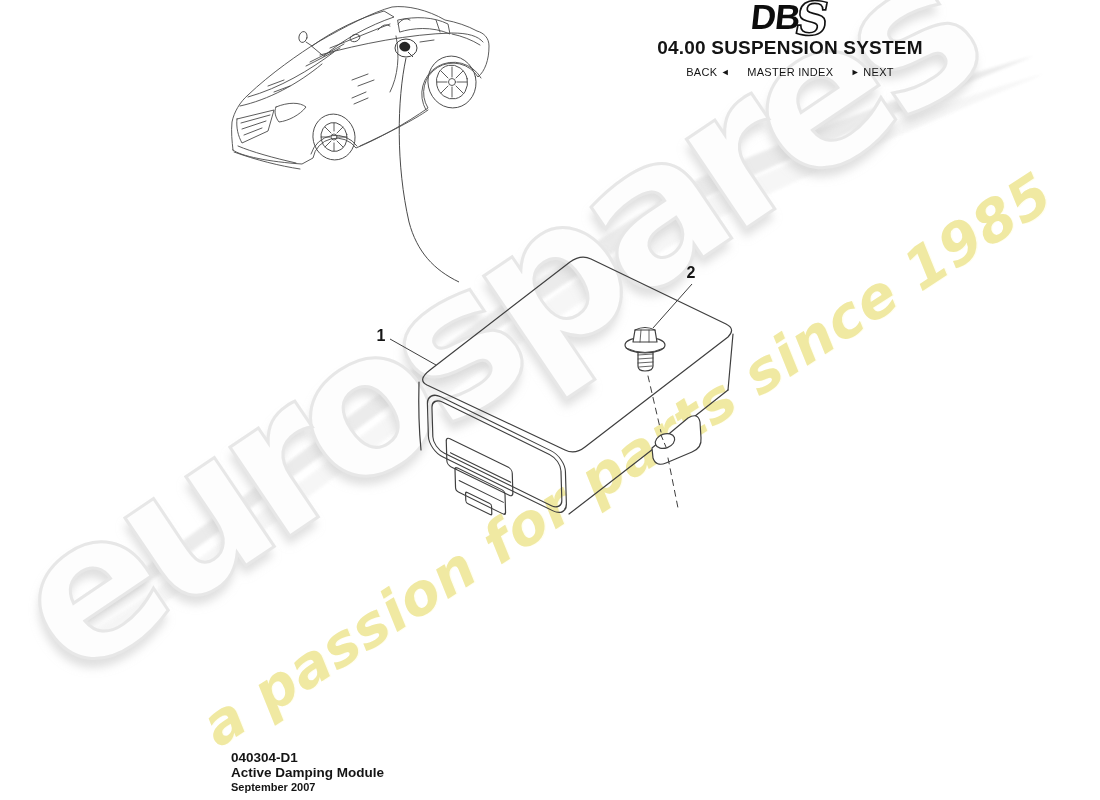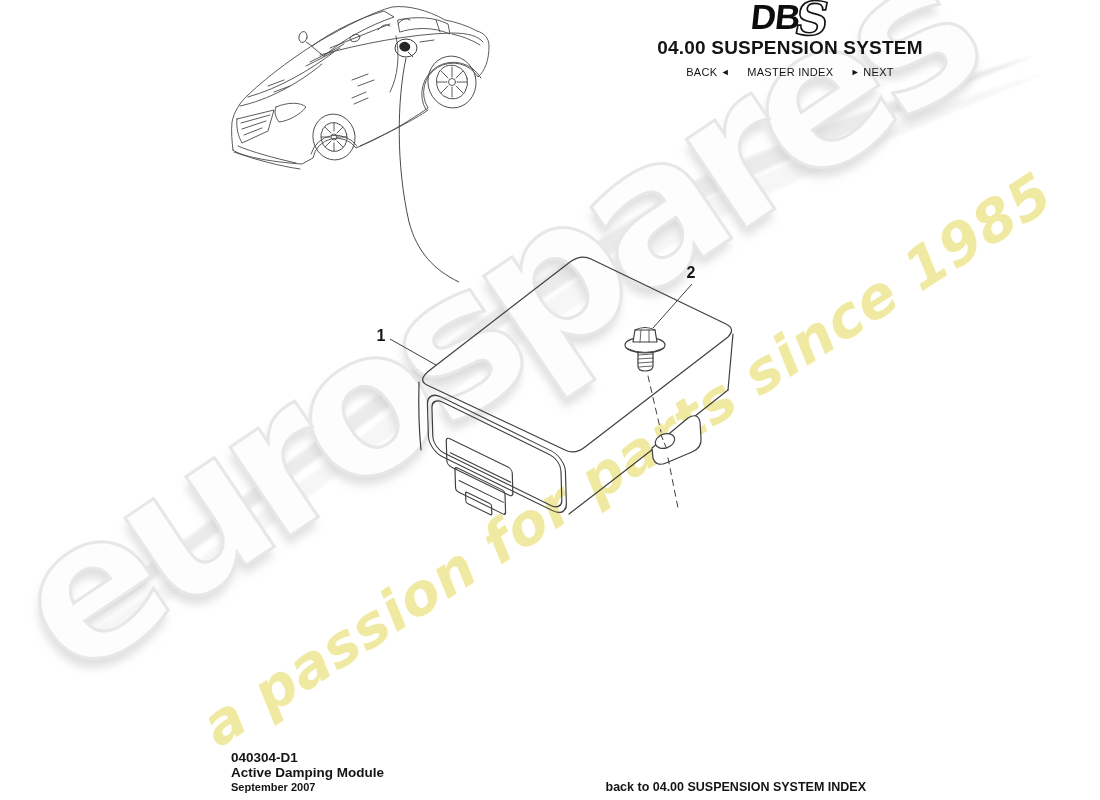--- a/index.html
+++ b/index.html
@@ -226,14 +226,13 @@
       <span class="navbtn" data-interactable="true"><span class="nav-arrow" data-interactable="false">►</span> <span>NEXT</span></span>
     </div>
   </div>
 
   <div class="footer-left" data-interactable="false">
     <div class="footer-code" data-interactable="false">040304-D1</div>
     <div class="footer-title" data-interactable="false">Active Damping Module</div>
     <div class="footer-date" data-interactable="false">September 2007</div>
   </div>
 
-  <div class="footer-right" data-interactable="true">back to 04.00 SUSPENSION SYSTEM INDEX</div>
 </div>
 
 </body></html>

